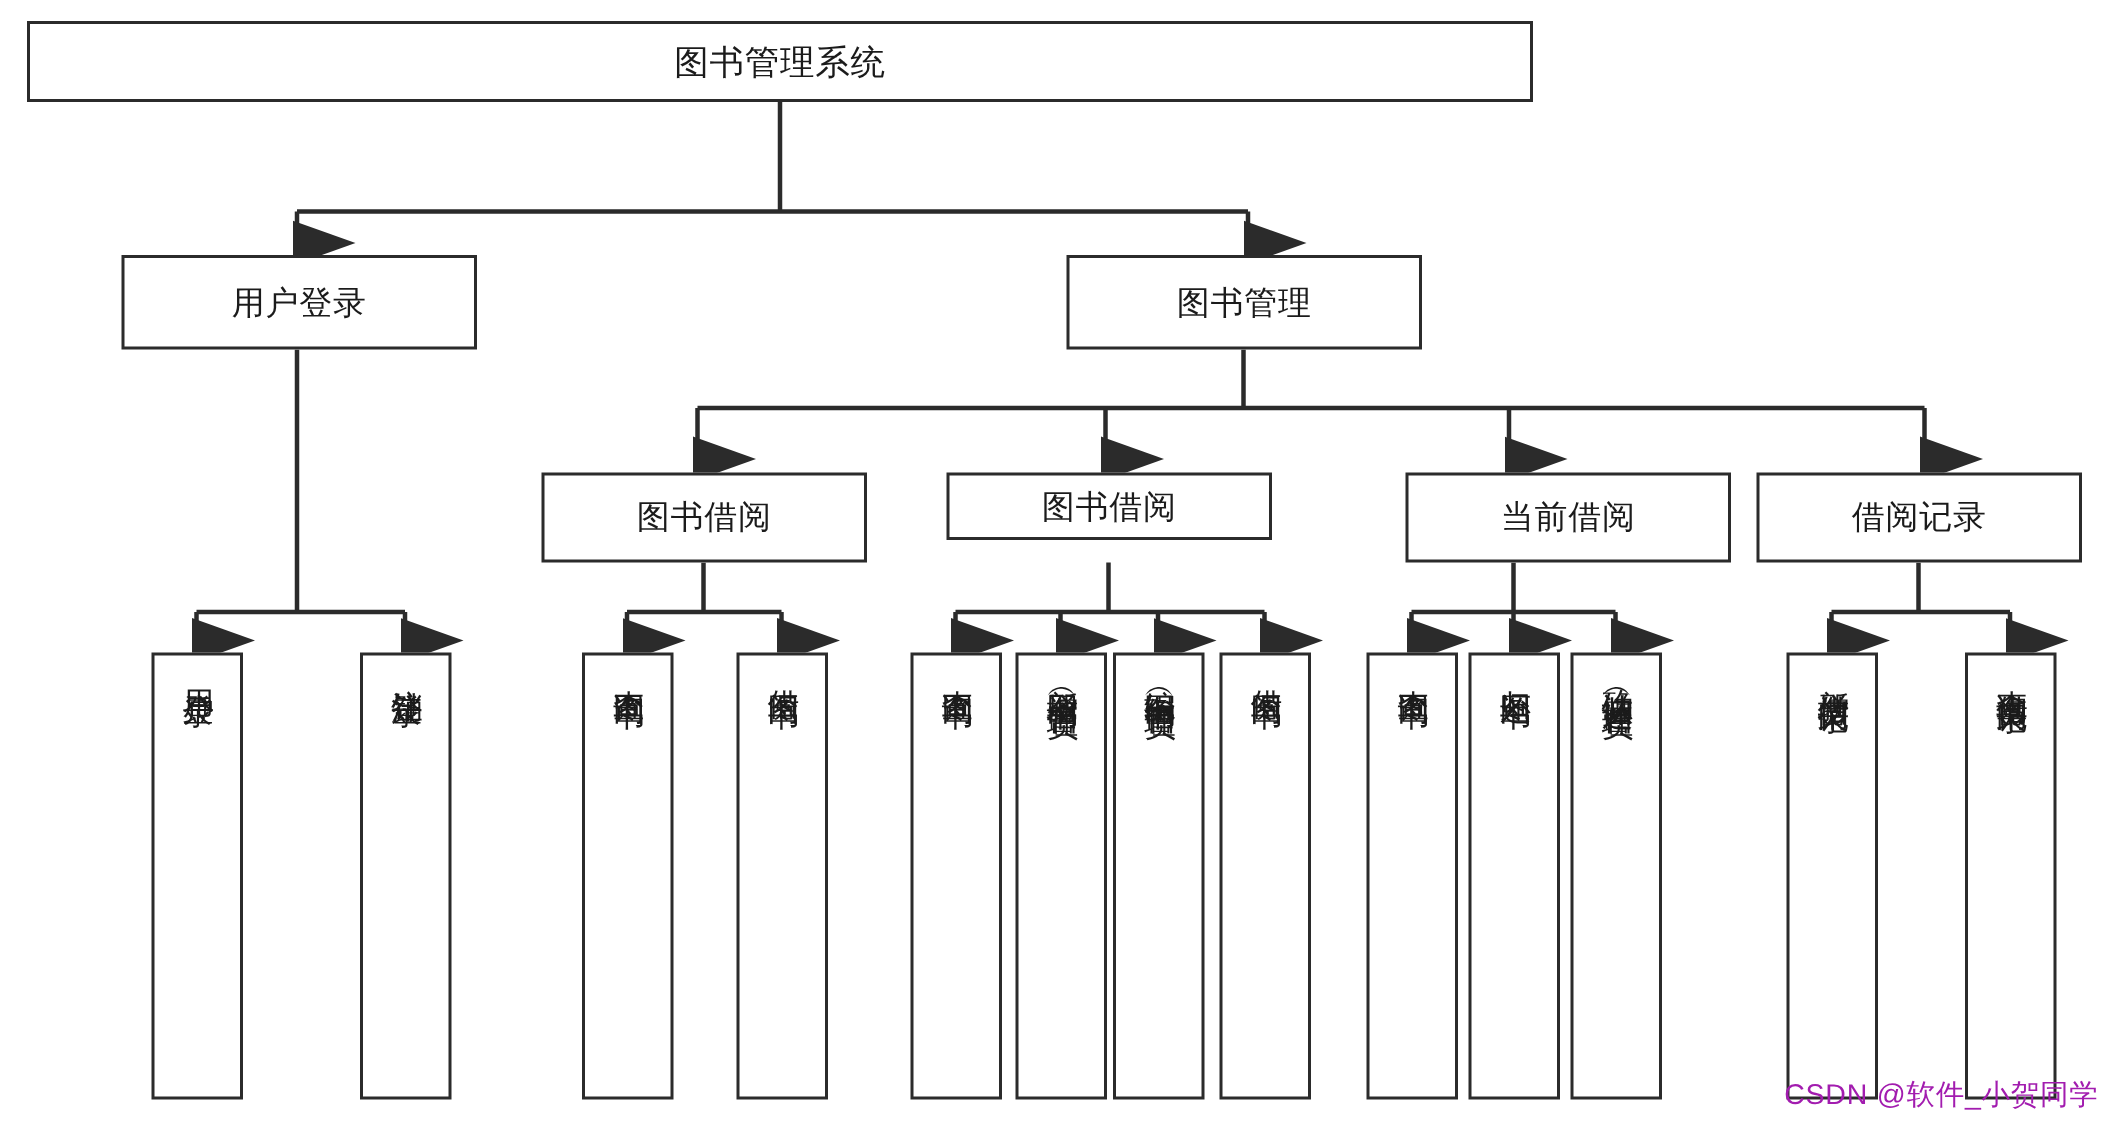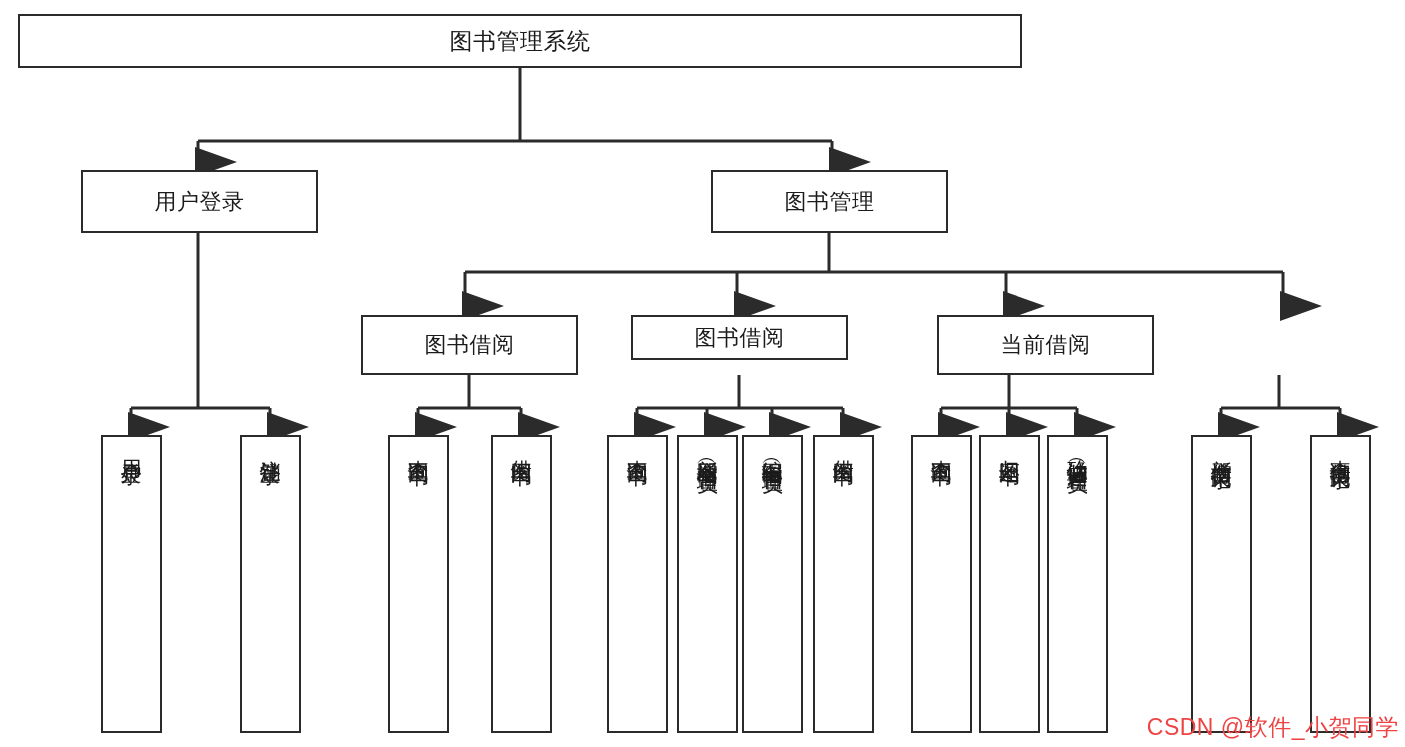--- a/index.html
+++ b/index.html
@@ -57,22 +57,22 @@
     font-size: 21px;
     line-height: 1.32;
     letter-spacing: 2px;
     white-space: nowrap;
     margin: 0 auto;
   }
   .watermark {
     position: absolute;
     right: 6px;
     bottom: 4px;
-    font-size: 23px;
-    color: #ef4444;
+    font-size: 19px;
+    color: #a21caf;
     letter-spacing: 0.5px;
     white-space: nowrap;
   }
 </style>
 </head>
 <body>
 
 <div id="stage">
 
   <svg class="wires" viewBox="0 0 1405 747">
@@ -138,20 +138,23 @@
 
   <div class="node horiz" style="left:361px; top:315px; width:217px; height:60px;">
     <span class="label">图书借阅</span>
   </div>
   <div class="node horiz" style="left:631px; top:315px; width:217px; height:45px;">
     <span class="label">图书借阅</span>
   </div>
   <div class="node horiz" style="left:901px; top:315px; width:217px; height:60px;margin-left:36px;">
     <span class="label">当前借阅</span>
   </div>
+  <div class="node horiz" style="left:1171px; top:315px; width:217px; height:60px;">
+    <span class="label">借阅记录</span>
+  </div>
 
   <div class="node vert" style="left:101px; top:435px; width:61px; height:298px;">
     <span class="label">用户登录</span>
   </div>
   <div class="node vert" style="left:240px; top:435px; width:61px; height:298px;">
     <span class="label">注销登录</span>
   </div>
 
   <div class="node vert" style="left:388px; top:435px; width:61px; height:298px;">
     <span class="label">查询图书</span>

